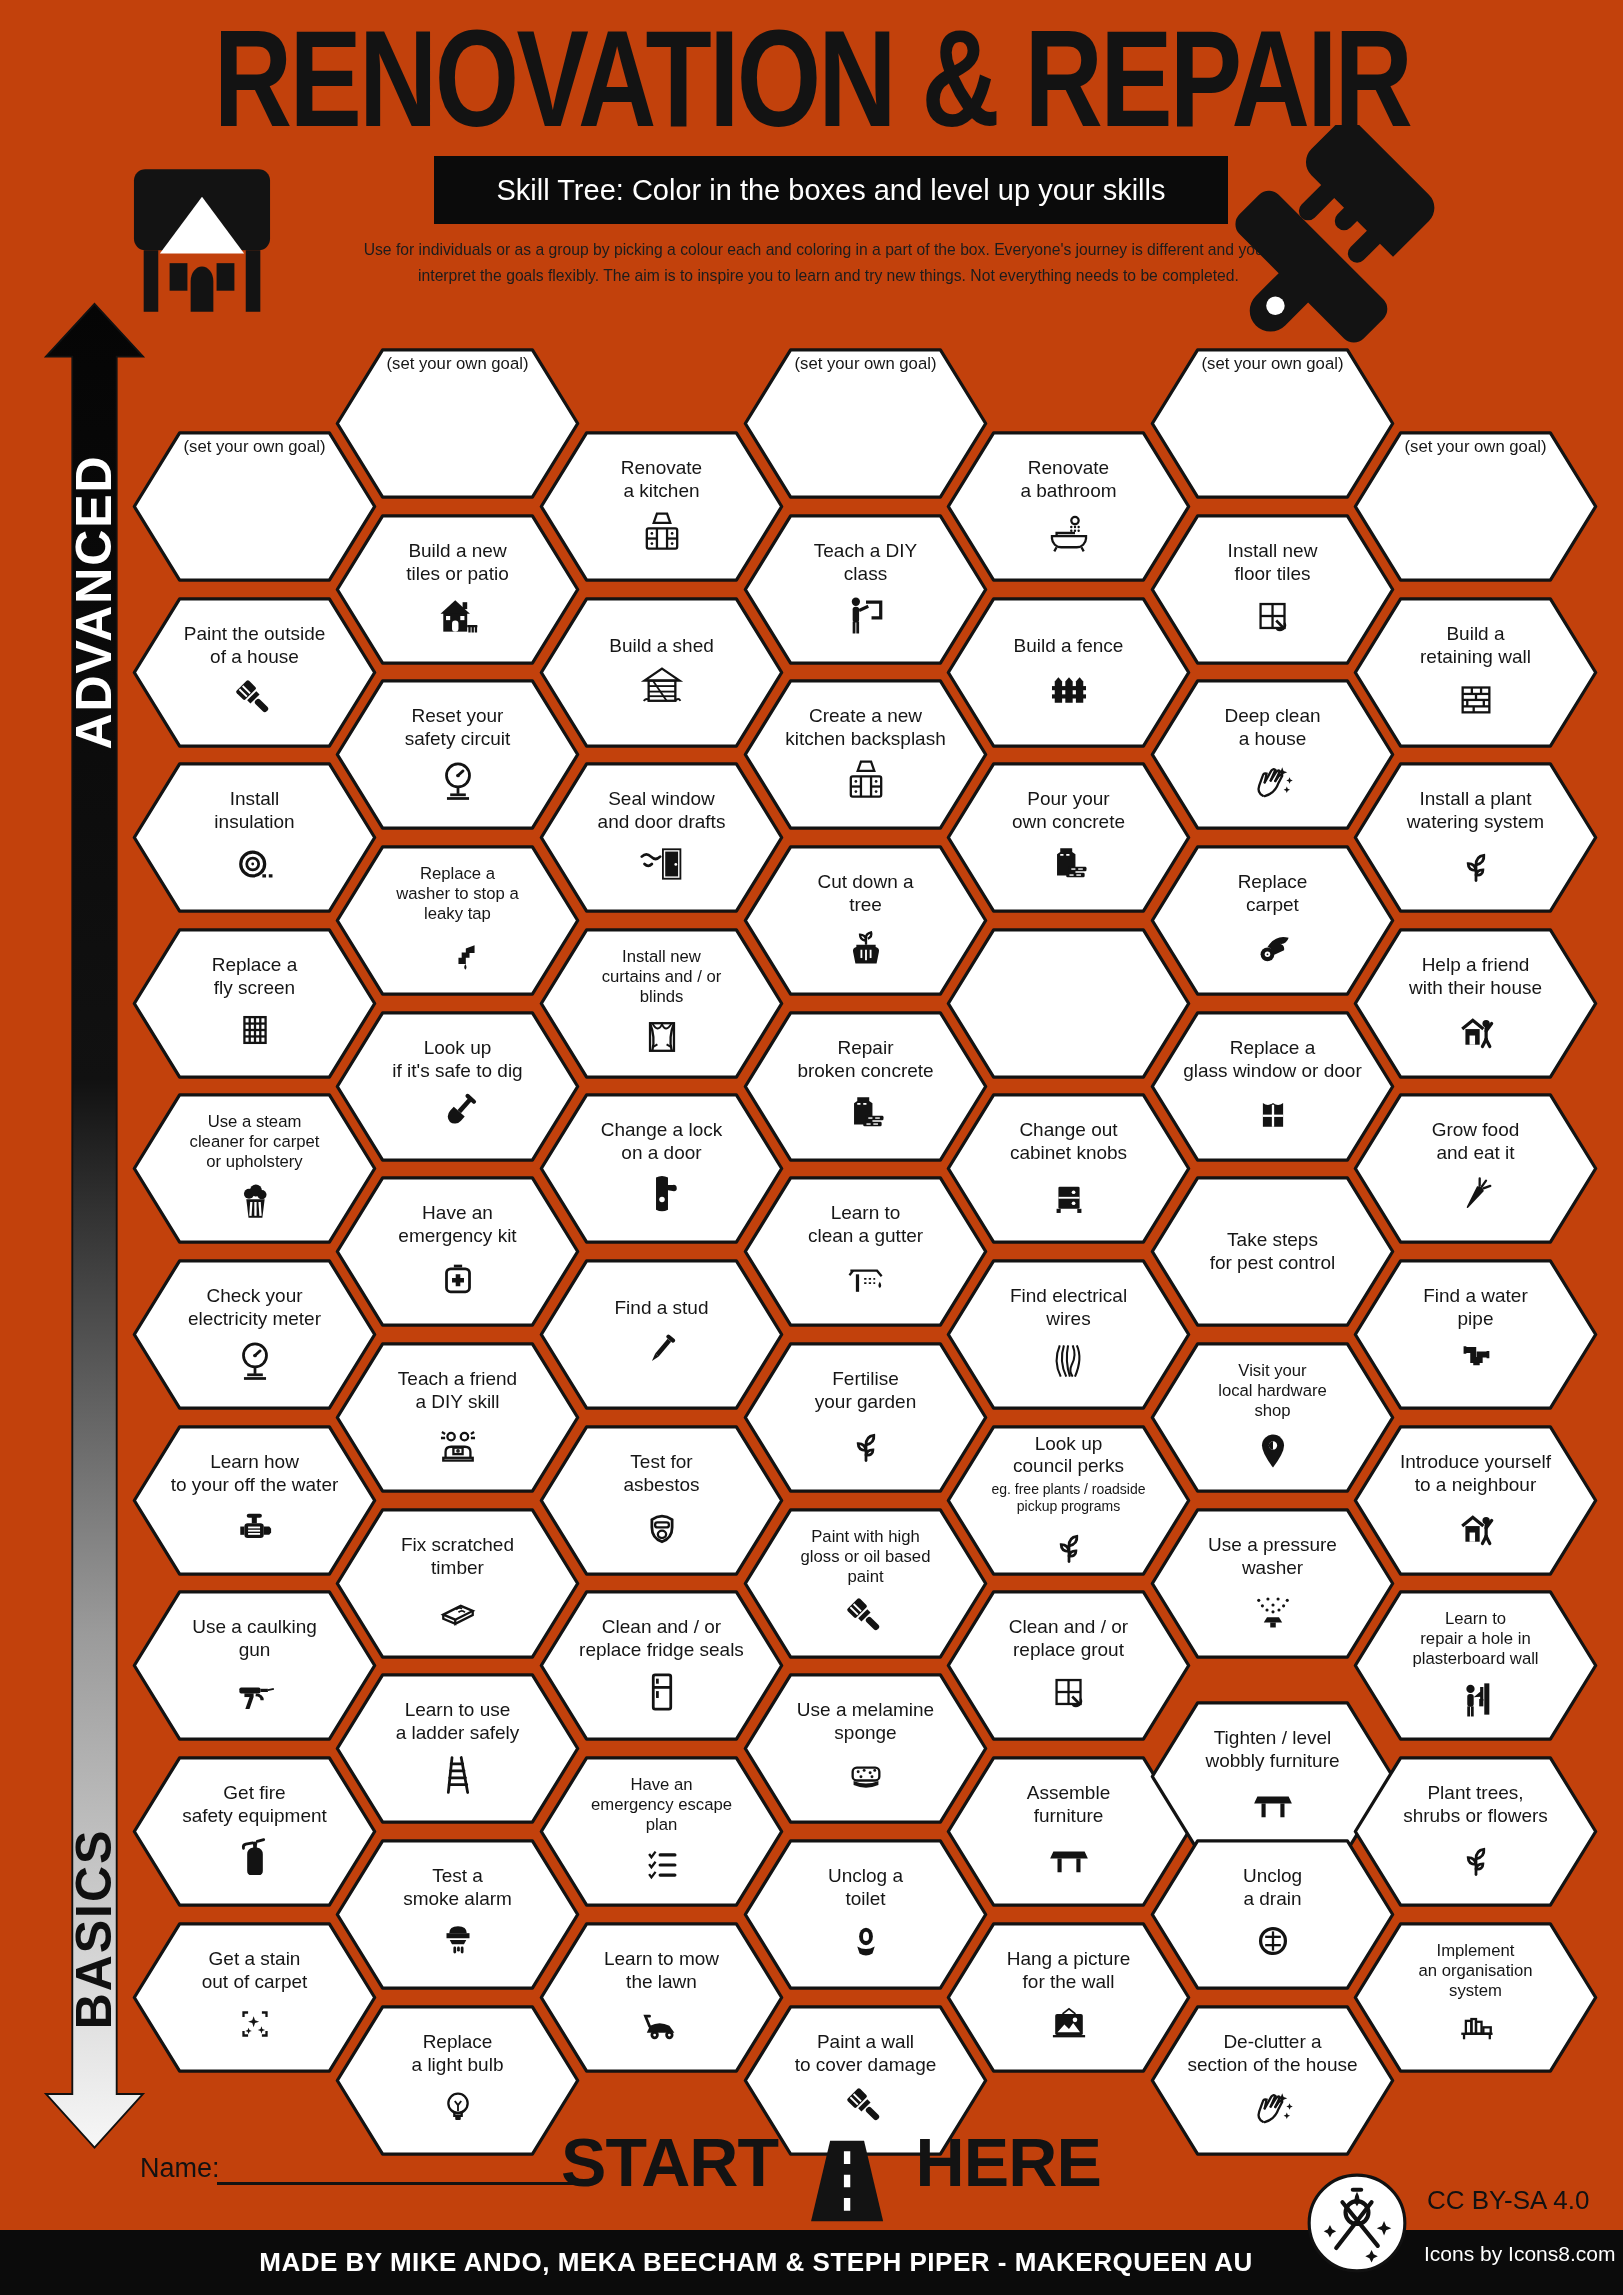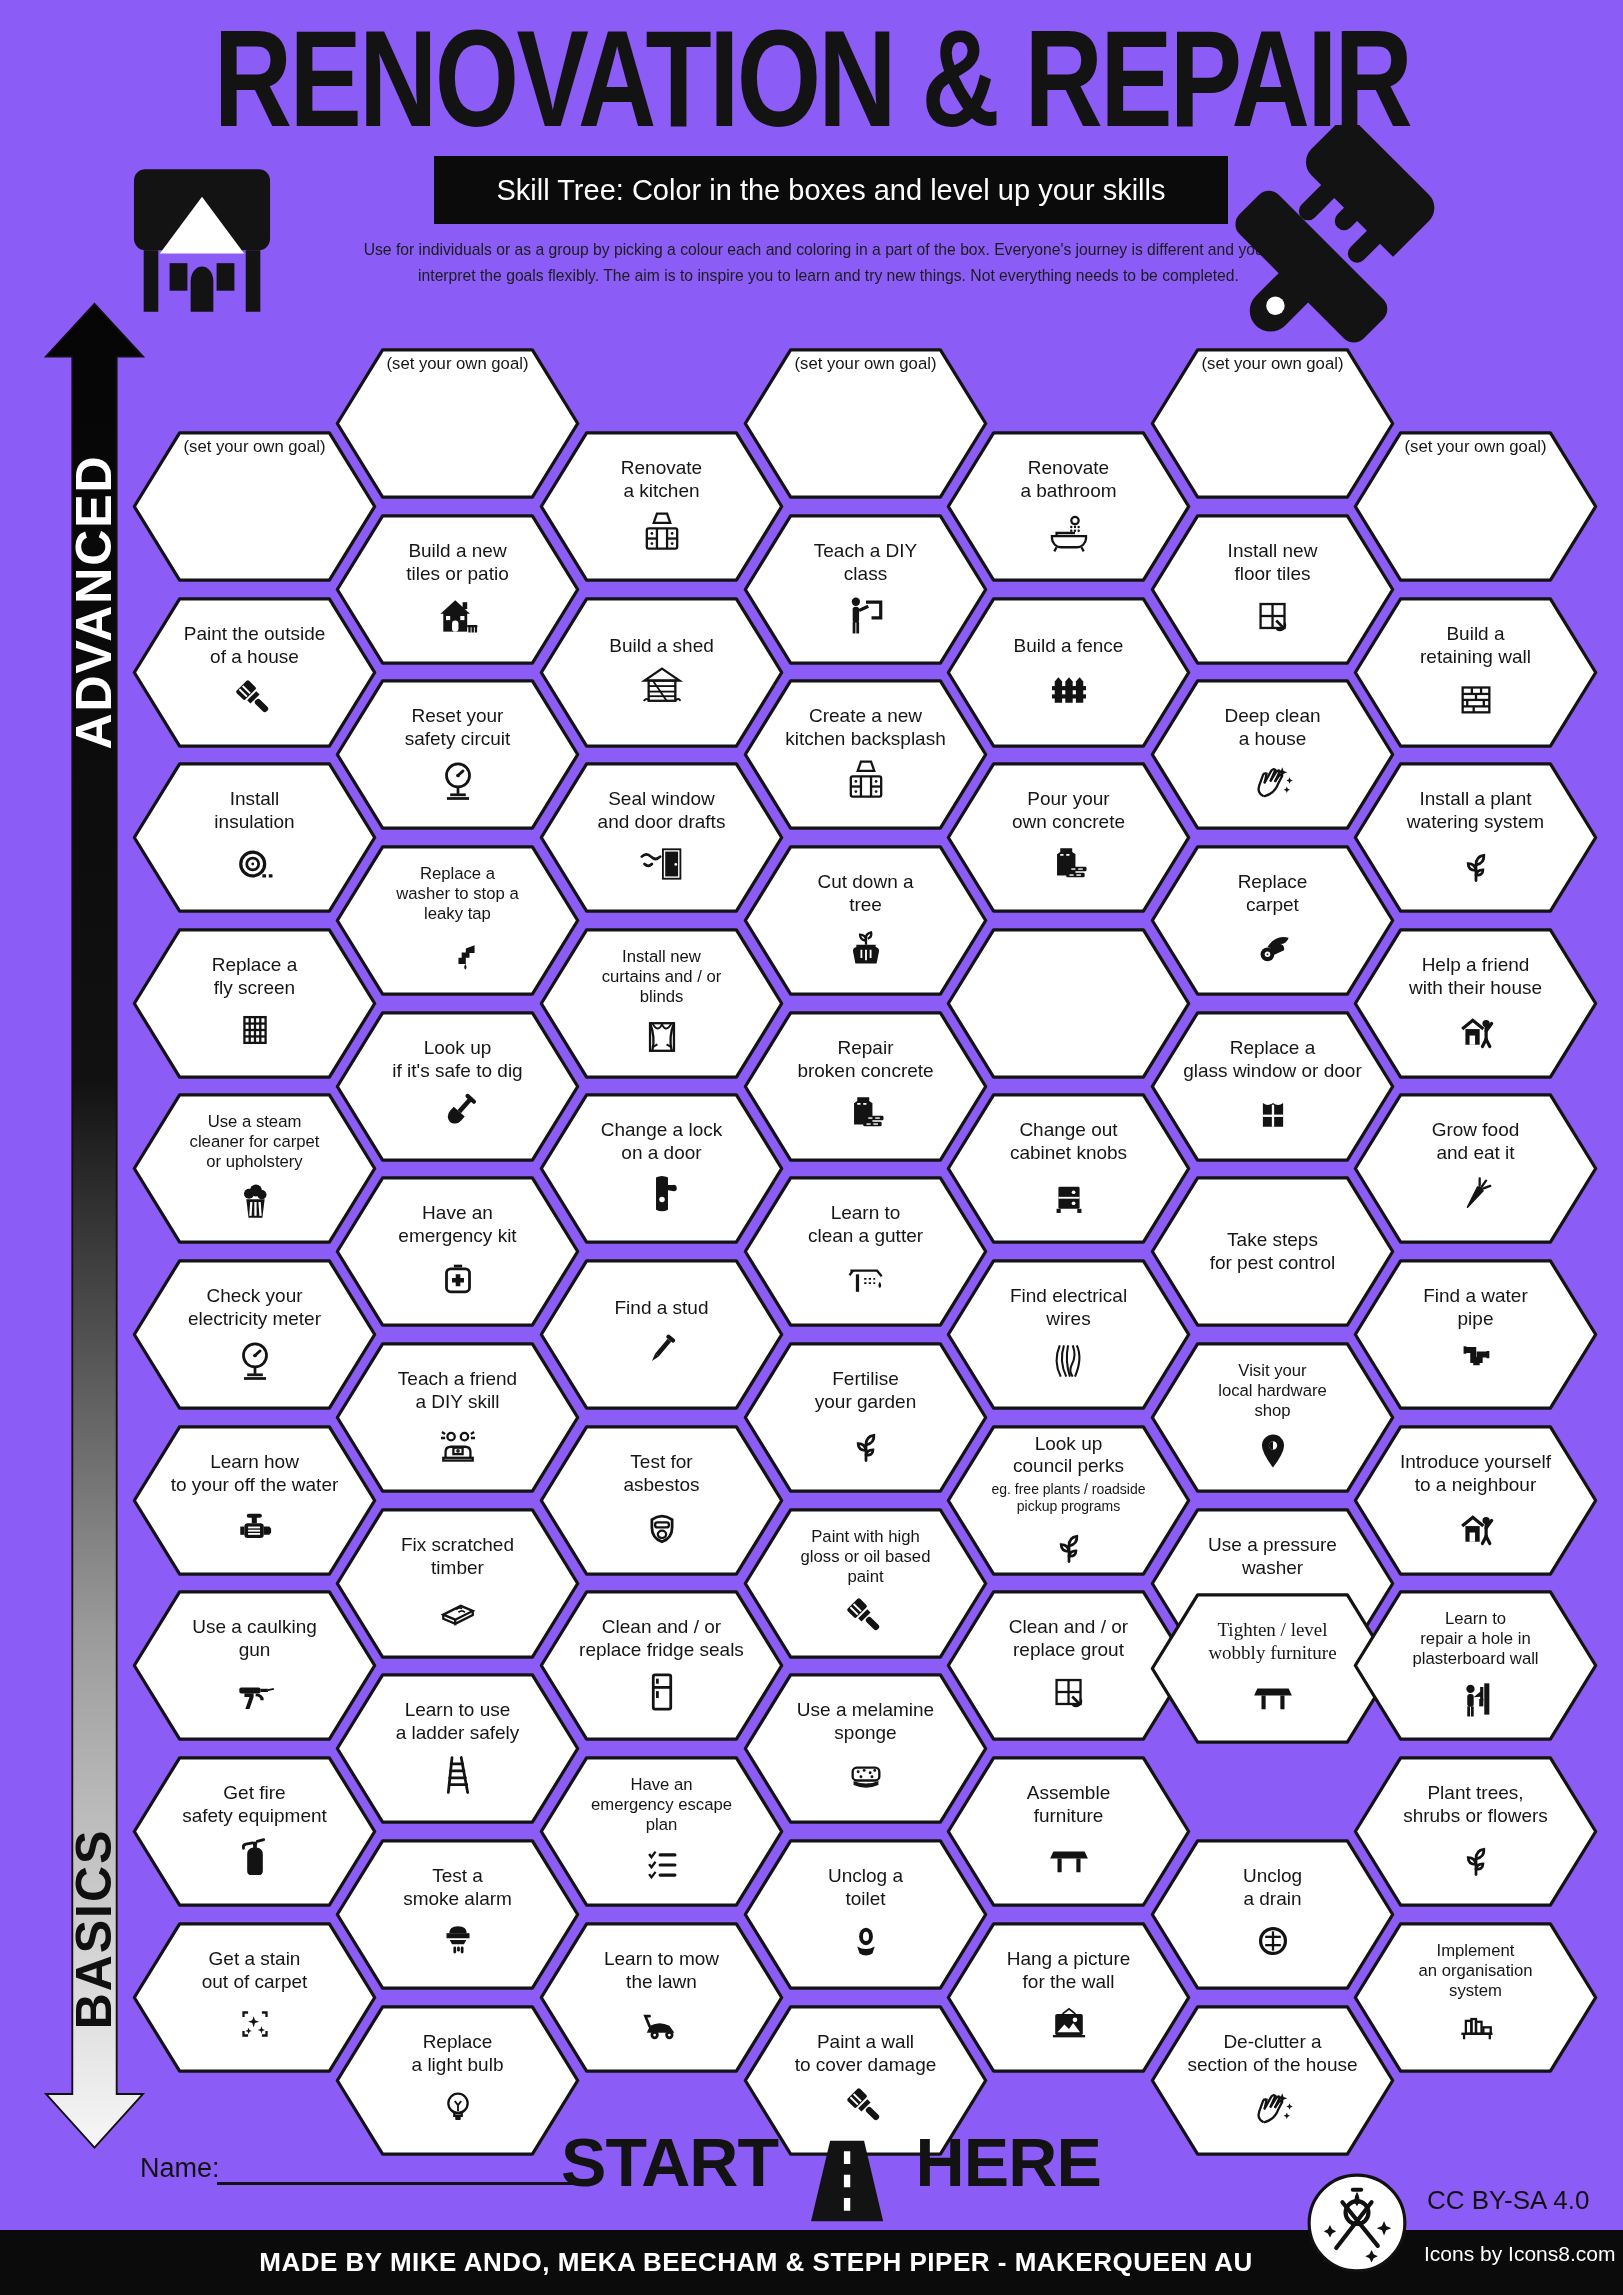--- a/index.html
+++ b/index.html
@@ -1,16 +1,16 @@
 <!DOCTYPE html>
 <html style="font-size:7.4px"><head>
 <meta charset="utf-8">
 <style>
   html,body{margin:0;padding:0;background:#fff}
-  #poster{position:relative;width:1624px;height:2295px;background:#8b5cf6;overflow:hidden;
+  #poster{position:relative;width:1624px;height:2295px;background:#c2410c;overflow:hidden;
           font-family:"Liberation Sans",sans-serif;color:#131313}
   .title{position:absolute;top:10.2px;left:0;width:100%;text-align:center;font-size:113px;
          font-weight:900;letter-spacing:-2.8px;line-height:1;transform:scale(0.96,1.22);
          transform-origin:top center;white-space:nowrap}
   .subbar{position:absolute;left:434px;top:156px;width:794px;height:68px;background:#0b0b0b;
           color:#fff;display:flex;align-items:center;justify-content:center;font-size:29px}
   .desc{position:absolute;left:241px;top:237px;width:1175px;text-align:center;font-size:15.7px;
         line-height:1.65;color:#1c1c1c}
   .hex{position:absolute}
   .hex svg.shape{position:absolute;left:0;top:0;width:100%;height:100%}
@@ -1240,21 +1240,21 @@
                 <circle cx="50" cy="39" r="3.4"></circle>
                 <circle cx="73" cy="41" r="3.4"></circle>
                 <circle cx="19" cy="29" r="3.4"></circle>
                 <circle cx="39" cy="26" r="3.4"></circle>
                 <circle cx="61" cy="26" r="3.4"></circle>
                 <circle cx="81" cy="29" r="3.4"></circle>
               </g>
             </svg></span>
         </div>
       </div>
-      <div class="hex" style="left: 1150px; top: 1592px; width: 245px; height: 153px; font-family: Liberation Serif, serif;">
+      <div class="hex" style="left: 1150px; top: 1700px; width: 245px; height: 153px;">
         <svg class="shape" viewBox="0 0 530 330" preserveAspectRatio="none">
           <polygon points="5,165 103,6 427,6 525,165 427,324 103,324" fill="#fff" stroke="#131313" stroke-width="7" stroke-linejoin="round"></polygon>
         </svg>
         <div class="content">
           <div class="label">
             <div>Tighten / level</div>
             <div>wobbly furniture</div>
           </div>
           <span class="icon"><svg viewBox="0 0 100 100">
               <g fill="#131313">

